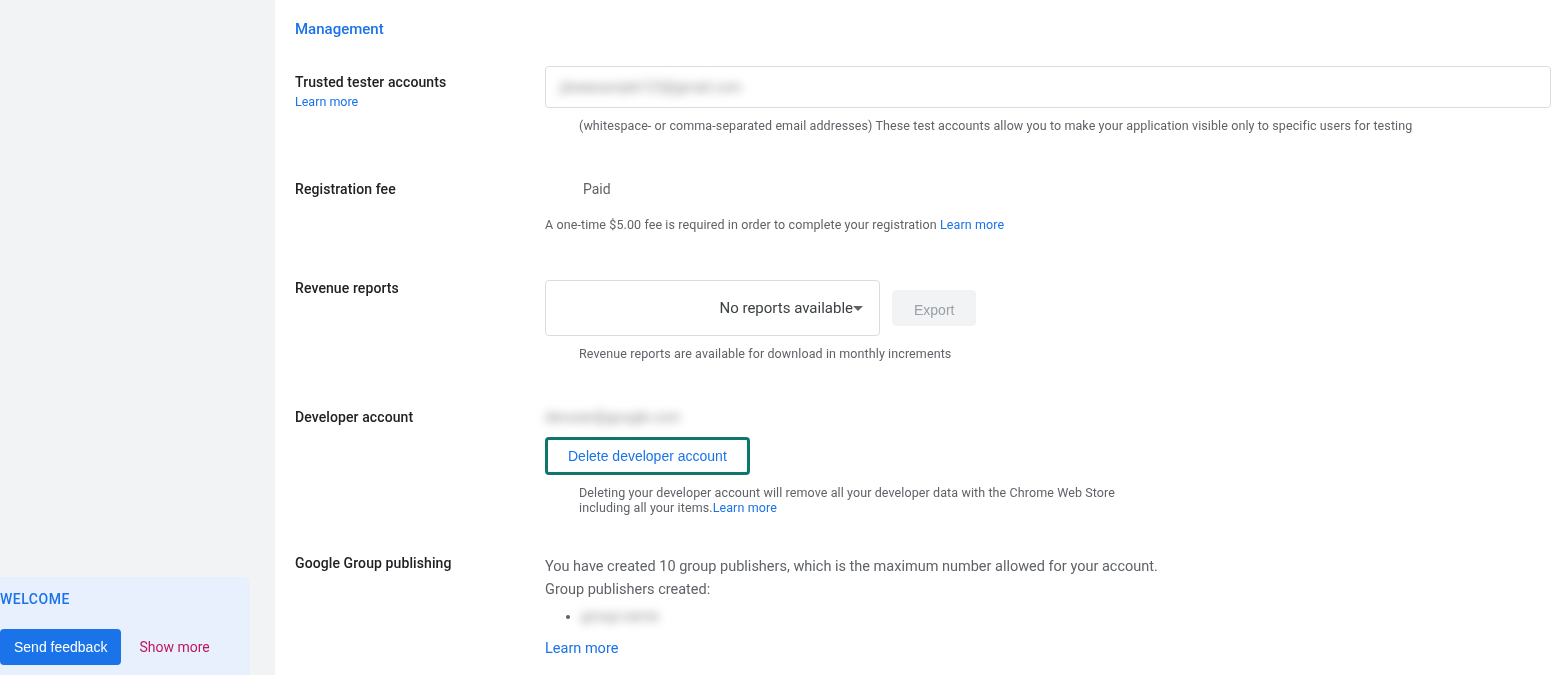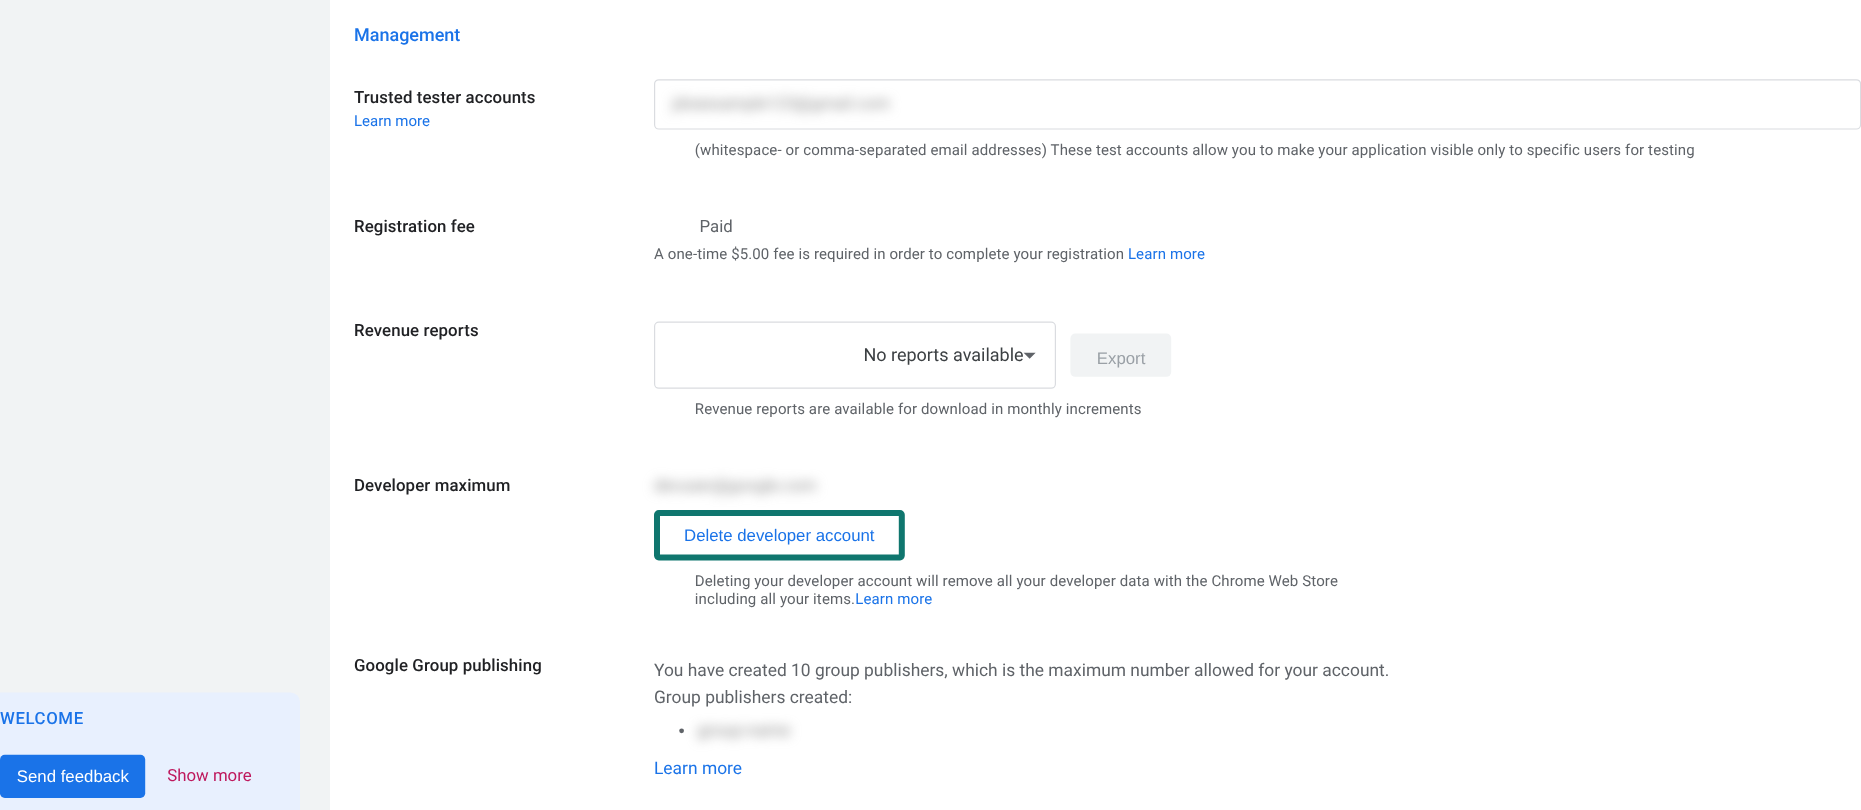--- a/index.html
+++ b/index.html
@@ -130,21 +130,21 @@
   font-size: 14px;
   font-weight: 500;
   cursor: not-allowed;
 }
 .dev-email {
   font-size: 14px;
   color: #5f6368;
   margin-bottom: 12px;
 }
 .delete-btn {
-  border: 5px solid #0f766e;
+  border: 3px solid #0f766e;
   background: #fff;
   color: #1a73e8;
   font-size: 14px;
   font-weight: 500;
   padding: 8px 20px;
   border-radius: 4px;
   cursor: pointer;
 }
 .body-text {
   font-size: 14.5px;
@@ -226,21 +226,21 @@
       <div class="helper">(whitespace- or comma-separated email addresses) These test accounts allow you to make your application visible only to specific users for testing</div>
     </div>
   </div>
 
   <div class="row">
     <div class="label-col">
       <div class="label-title">Registration fee</div>
     </div>
     <div class="value-col">
       <div class="value-text">Paid</div>
-      <div class="helper noindent" style="margin-top:8px;">
+      <div class="helper noindent" style="margin-top:20px;">
         <span>A one-time $5.00 fee is required in order to complete your registration </span><a href="#" class="link-inline">Learn more</a>
       </div>
     </div>
   </div>
 
   <div class="row">
     <div class="label-col">
       <div class="label-title">Revenue reports</div>
     </div>
     <div class="value-col">
@@ -250,21 +250,21 @@
           <span class="caret"></span>
         </div>
         <button class="export-btn" disabled="">Export</button>
       </div>
       <div class="helper">Revenue reports are available for download in monthly increments</div>
     </div>
   </div>
 
   <div class="row tight">
     <div class="label-col">
-      <div class="label-title">Developer maximum</div>
+      <div class="label-title">Developer account</div>
     </div>
     <div class="value-col">
       <div class="dev-email">
         <span class="blurred">devuser@google.com</span>
       </div>
       <button class="delete-btn">Delete developer account</button>
       <div class="helper" style="max-width:540px;">
         <span>Deleting your developer account will remove all your developer data with the Chrome Web Store including all your items.</span><a href="#" class="link-inline">Learn more</a>
       </div>
     </div>

